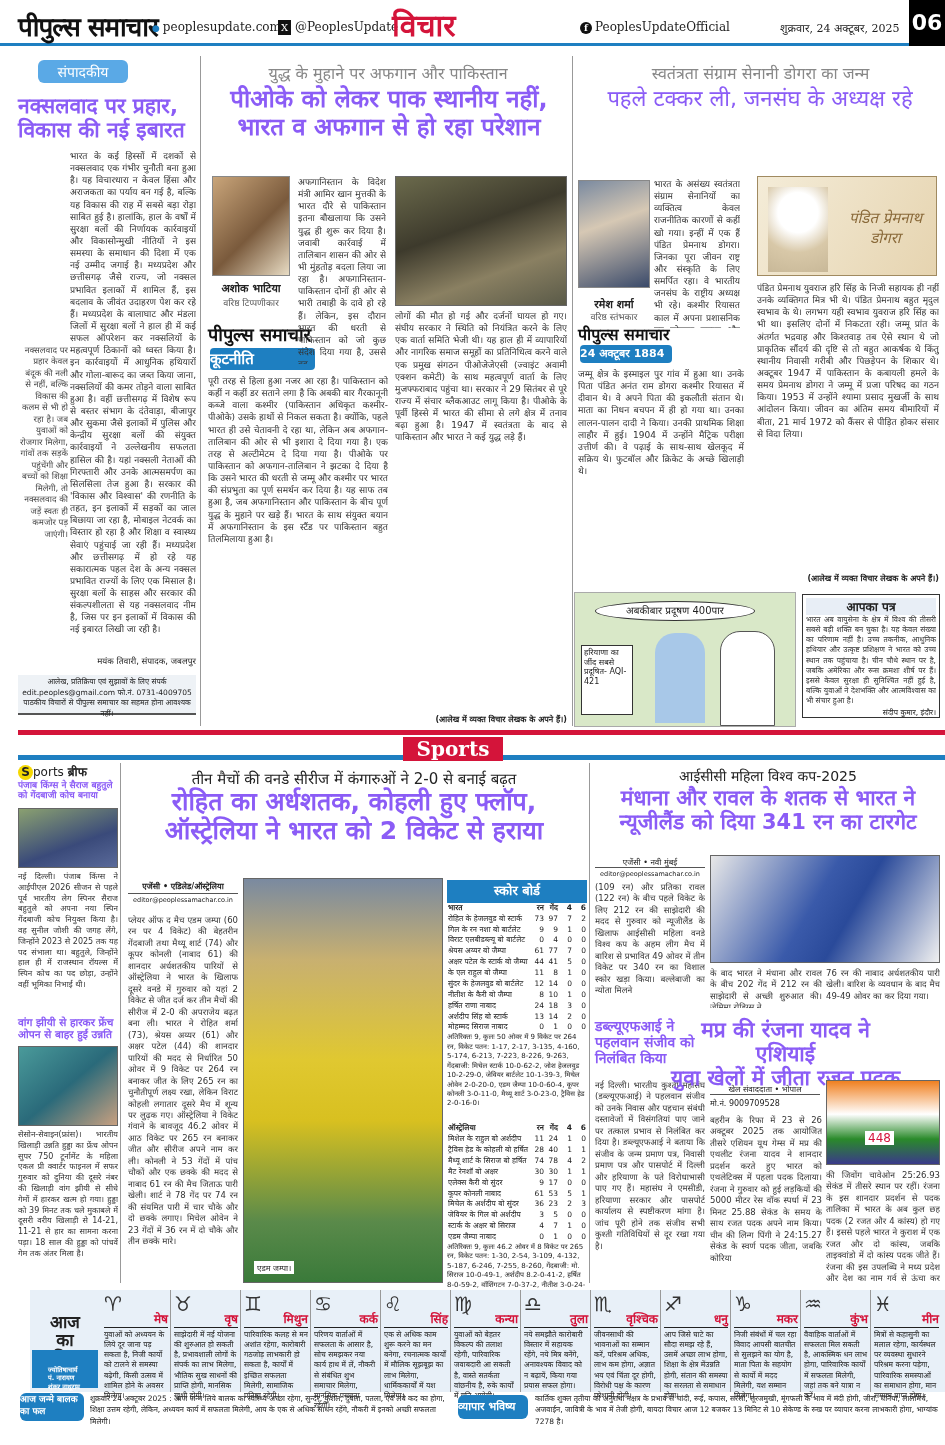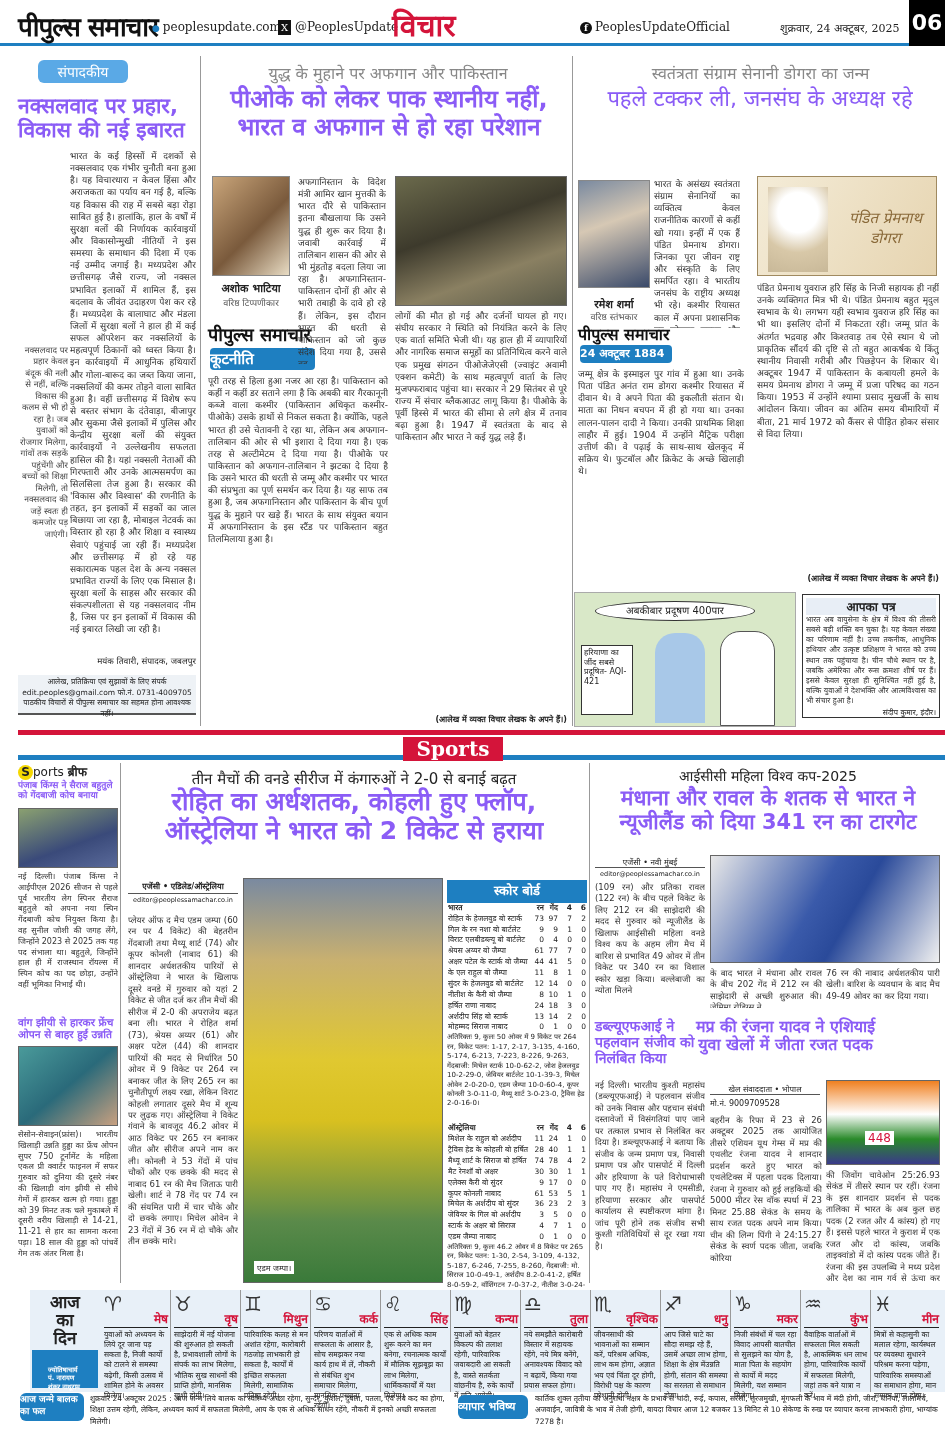--- a/index.html
+++ b/index.html
@@ -327,35 +327,35 @@
 <div class="abs" style="left:595px;top:856px;width:110px;font-size:8px;text-align:center;border-bottom:1px solid #555">एजेंसी • नवी मुंबई</div>
 <div class="abs" style="left:595px;top:870px;width:110px;font-size:6.5px;text-align:center">editor@peoplessamachar.co.in</div>
 <div class="abs body-text" style="left:595px;top:882px;width:110px;height:122px;font-size:8.5px">(109 रन) और प्रतिका रावल (122 रन) के बीच पहले विकेट के लिए 212 रन की साझेदारी की मदद से गुरुवार को न्यूजीलैंड के खिलाफ आईसीसी महिला वनडे विश्व कप के अहम लीग मैच में बारिश से प्रभावित 49 ओवर में तीन विकेट पर 340 रन का विशाल स्कोर खड़ा किया। बल्लेबाजी का न्योता मिलने</div>
 <div class="abs" style="left:710px;top:855px;width:230px;height:108px;background:linear-gradient(120deg,#e8e8e8,#3a5aaa 45%,#2a4a9a 60%,#f0f0f0);border:1px solid #666"></div>
 <div class="abs body-text" style="left:710px;top:968px;width:112px;height:40px;font-size:8.5px">के बाद भारत ने मंधाना और रावल के बीच 202 गेंद में 212 रन की साझेदारी से अच्छी शुरुआत की। जेमिमा रोड्रिग्स ने</div>
 <div class="abs body-text" style="left:826px;top:968px;width:114px;height:40px;font-size:8.5px">76 रन की नाबाद अर्धशतकीय पारी खेली। बारिश के व्यवधान के बाद मैच 49-49 ओवर का कर दिया गया।</div>
 
 <div class="abs h1" style="left:595px;top:1018px;width:110px;font-size:14px">डब्ल्यूएफआई ने पहलवान संजीव को निलंबित किया</div>
 <div class="abs body-text" style="left:595px;top:1080px;width:110px;height:205px;font-size:8.5px">नई दिल्ली। भारतीय कुश्ती महासंघ (डब्ल्यूएफआई) ने पहलवान संजीव को उनके निवास और पहचान संबंधी दस्तावेजों में विसंगतियां पाए जाने पर तत्काल प्रभाव से निलंबित कर दिया है। डब्ल्यूएफआई ने बताया कि संजीव के जन्म प्रमाण पत्र, निवासी प्रमाण पत्र और पासपोर्ट में दिल्ली और हरियाणा के पते विरोधाभासी पाए गए हैं। महासंघ ने एमसीडी, हरियाणा सरकार और पासपोर्ट कार्यालय से स्पष्टीकरण मांगा है। जांच पूरी होने तक संजीव सभी कुश्ती गतिविधियों से दूर रखा गया है।</div>
 
-<div class="abs h1" style="left:668px;top:1018px;width:235px;font-size:16px;text-align:center">
+<div class="abs h1" style="left:668px;top:1018px;width:235px;font-size:21px;text-align:center">
   <div>मप्र की रंजना यादव ने एशियाई</div>
   <div>युवा खेलों में जीता रजत पदक</div>
 </div>
 <div class="abs" style="left:710px;top:1083px;width:110px;font-size:8px;text-align:center;border-bottom:1px solid #555">खेल संवाददाता • भोपाल</div>
 <div class="abs" style="left:710px;top:1097px;width:110px;font-size:8px;text-align:left">मो.नं. 9009709528</div>
 <div class="abs body-text" style="left:710px;top:1115px;width:112px;height:170px;font-size:8.5px">बहरीन के रिफा में 23 से 26 अक्टूबर 2025 तक आयोजित तीसरे एशियन यूथ गेम्स में मप्र की एथलीट रंजना यादव ने शानदार प्रदर्शन करते हुए भारत को एथलेटिक्स में पहला पदक दिलाया। रंजना ने गुरुवार को हुई लड़कियों की 5000 मीटर रेस वॉक स्पर्धा में 23 मिनट 25.88 सेकंड के समय के साथ रजत पदक अपने नाम किया। चीन की लिन्ग पिंगी ने 24:15.27 सेकंड के स्वर्ण पदक जीता, जबकि कोरिया</div>
 <div class="abs" style="left:826px;top:1080px;width:114px;height:85px;background:linear-gradient(180deg,#f08020 0%,#ffffff 40%,#2a8a2a 70%,#3a3a8a 100%);border:1px solid #666">
   <div class="abs" style="left:38px;top:50px;background:#fff;color:#d4143a;font-size:12px;font-weight:normal;padding:0 3px">448</div>
 </div>
 <div class="abs body-text" style="left:826px;top:1170px;width:114px;height:115px;font-size:8.5px">की जिवोंग चावेओन 25:26.93 सेकंड में तीसरे स्थान पर रहीं। रंजना के इस शानदार प्रदर्शन से पदक तालिका में भारत के अब कुल छह पदक (2 रजत और 4 कांस्य) हो गए हैं। इससे पहले भारत ने कुराश में एक रजत और दो कांस्य, जबकि ताइक्वांडो में दो कांस्य पदक जीते हैं। रंजना की इस उपलब्धि ने मध्य प्रदेश और देश का नाम गर्व से ऊंचा कर दिया है।</div>
 
 <div class="abs horo" style="left:30px;top:1290px;width:915px;height:102px">
   <div class="abs" style="left:0;top:0;width:70px;height:102px">
-    <div style="text-align:center;font-size:17px;font-weight:bold;line-height:1.05;margin-top:4px">
+    <div style="text-align:center;font-size:17px;font-weight:bold;line-height:1.05;margin-top:24px">
       <div>आज</div>
         <div>का</div>
         <div>दिन</div>
     </div>
     <div class="abs bluebox" style="left:2px;top:60px;width:66px;height:38px;font-size:6.5px;line-height:1.3;padding:16px;border-radius:0">ज्योतिषाचार्य पं. नारायण शंकर नाथूराम व्यास, कोतवाली बाजार जबलपुर</div>
   </div>
   <div class="abs" style="left:72px;top:0;width:843px;height:102px">
     <div class="horo-col" style="left:0">
         <span class="horo-glyph">♈</span>
         <div class="horo-sign">मेष</div>

